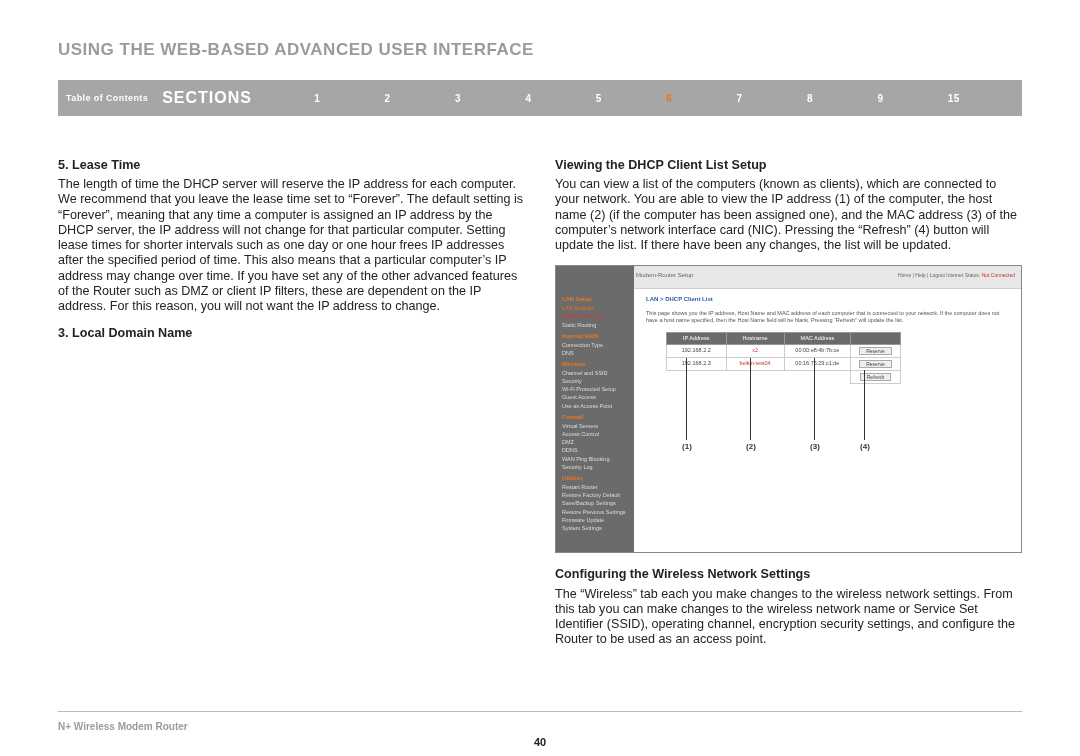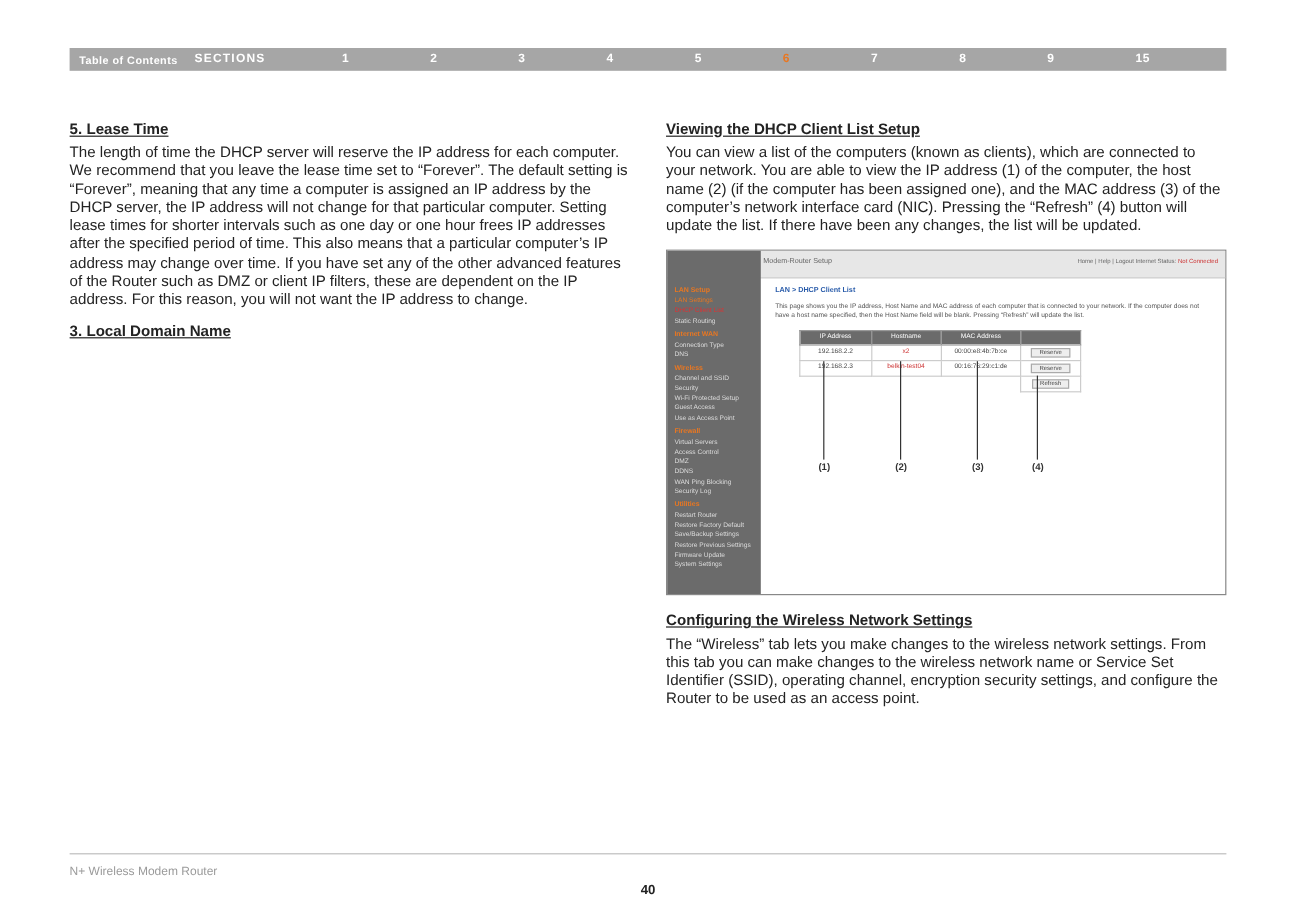--- a/index.html
+++ b/index.html
@@ -11,31 +11,31 @@
     --orange: #e87722;
     --txt: #232323;
     --rule: #bdbdbd;
   }
   html,body{margin:0;padding:0;background:#fff;color:var(--txt);
     font-family:Helvetica,Arial,sans-serif;}
   .page{width:var(--page-w);height:var(--page-h);position:relative;
     box-sizing:border-box;padding:40px var(--margin-x) 0 var(--margin-x);}
   .title{color:var(--gray-text);letter-spacing:.5px;font-weight:700;
     font-size:17px;margin:0 0 20px 0;}
-  .navbar{background:var(--gray-bar);height:19px;display:flex;
+  .navbar{background:var(--gray-bar);height:36px;display:flex;
     align-items:center;font-size:9px;font-weight:700;color:#fff;
     letter-spacing:.4px;}
   .navbar .toc{padding:0 14px 0 8px;}
-  .navbar .label{letter-spacing:1px;font-size:10px;padding-right:20px;}
+  .navbar .label{letter-spacing:1px;font-size:16px;padding-right:20px;}
   .navbar .nums{display:flex;flex:1;justify-content:space-around;
     padding:0 30px 0 10px;font-size:10px;}
   .navbar .nums span.active{color:var(--orange);}
   .columns{display:flex;gap:30px;margin-top:42px;}
   .col{flex:1;font-size:12.6px;line-height:1.21;}
-  .col h4{font-size:12.6px;font-weight:700;margin:0 0 4px 0;text-decoration:underline;}
+  .col h4{font-size:12.6px;font-weight:700;margin:0 0 4px 0;}
   .col p{margin:0 0 12px 0;}
 
   
   .shot{border:1px solid #888;margin:6px 0 14px 0;display:flex;
     background:#fff;font-size:5.5px;color:#333;position:relative;
     height:286px;}
   .shot-top{position:absolute;left:0;right:0;top:0;height:22px;
     background:#e7e7e7;border-bottom:1px solid #cfcfcf;z-index:0;}
   .shot-brand{position:absolute;left:8px;top:4px;font-size:8px;
     font-weight:700;letter-spacing:3px;color:#3b3b3b;z-index:1;}
@@ -62,28 +62,29 @@
     display:inline-block;font-size:5px;}
   
   .call{position:absolute;width:1px;background:#333;}
   .cnum{position:absolute;font-size:8px;font-weight:700;}
   .cnum::before{content:"(";}
   .cnum::after{content:")";}
 
   .footer-rule{position:absolute;left:var(--margin-x);right:var(--margin-x);
     bottom:44px;height:1px;background:var(--rule);}
   .footer-left{position:absolute;left:var(--margin-x);bottom:24px;
-    font-size:10px;color:var(--gray-text);font-weight:400;}
+    font-size:10px;color:var(--gray-text);font-weight:700;}
   .footer-page{position:absolute;left:50%;transform:translateX(-50%);
     bottom:8px;font-size:11px;font-weight:700;color:#222;}
 </style>
 </head>
 <body>
 
 <div class="page">
+  <h1 class="title">USING THE WEB-BASED ADVANCED USER INTERFACE</h1>
 
   <div class="navbar">
     <span class="toc">Table of Contents</span>
     <span class="label">SECTIONS</span>
     <div class="nums" id="navnums">
         <span>1</span>
         <span>2</span>
         <span>3</span>
         <span>4</span>
         <span>5</span>
@@ -179,20 +180,20 @@
           <div class="call" style="left:180px;top:92px;height:82px;"></div>
           <div class="call" style="left:230px;top:104px;height:70px;"></div>
           <span class="cnum" style="left:48px; top:176px;">1</span>
           <span class="cnum" style="left:112px;top:176px;">2</span>
           <span class="cnum" style="left:176px;top:176px;">3</span>
           <span class="cnum" style="left:226px;top:176px;">4</span>
         </div>
       </div>
 
       <h4>Configuring the Wireless Network Settings</h4>
-      <p>The “Wireless” tab lets you make changes to the wireless network settings. From this tab you can make changes to the wireless network name or Service Set Identifier (SSID), operating channel, encryption security settings, and configure the Router to be used as an access point.</p>
+      <p>The “Wireless” tab each you make changes to the wireless network settings. From this tab you can make changes to the wireless network name or Service Set Identifier (SSID), operating channel, encryption security settings, and configure the Router to be used as an access point.</p>
     </div>
   </div>
 
   <div class="footer-rule"></div>
   <div class="footer-left">N+ Wireless Modem Router</div>
   <div class="footer-page">40</div>
 </div>
 
 </body></html>

